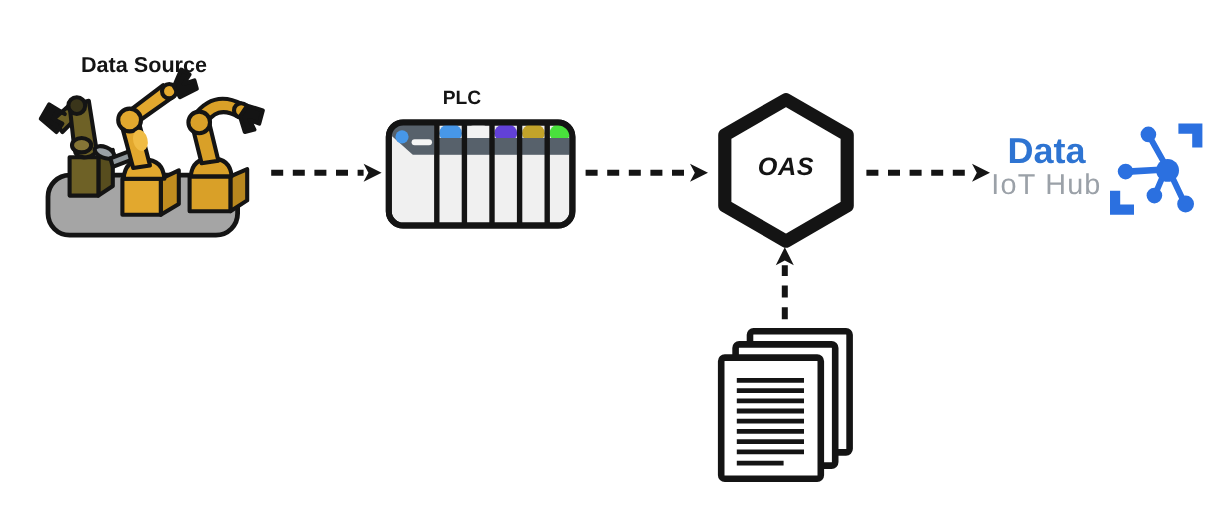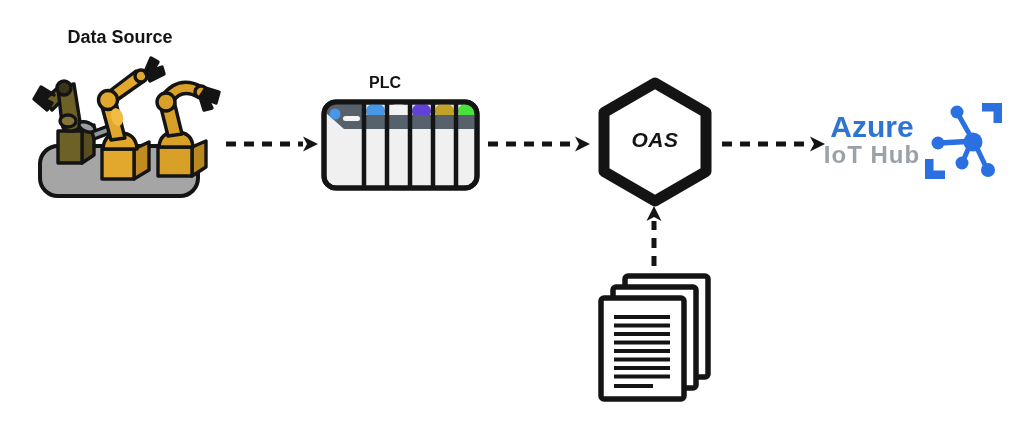--- a/index.html
+++ b/index.html
@@ -12,25 +12,25 @@
   }
   .canvas svg{position:absolute;left:0;top:0;}
   .label{
     position:absolute;
     color:#141414;
     font-family:"Liberation Sans",sans-serif;
     line-height:1;
     text-align:center;
     white-space:nowrap;
   }
-  .lbl-data-source{left:58px;top:28px;width:124px;font-size:18px;font-weight:700;text-align:center;}
+  .lbl-data-source{left:58px;top:45px;width:124px;font-size:18px;font-weight:700;text-align:center;}
   .lbl-plc{left:355px;top:75px;width:60px;font-size:16px;font-weight:700;}
   .lbl-oas{left:603px;top:129px;width:104px;font-size:21px;font-weight:700;letter-spacing:.5px;font-style:italic;}
   .lbl-azure{left:822px;top:112px;width:100px;font-size:30px;font-weight:700;color:#2e74d2;}
-  .lbl-iothub{left:822px;top:143px;width:100px;font-size:24px;font-weight:700;color:#9ba1a8;letter-spacing:1px;}
+  .lbl-iothub{left:822px;top:143px;width:100px;font-size:24px;font-weight:400;color:#9ba1a8;letter-spacing:1px;}
 </style>
 </head>
 <body>
 
 <div class="canvas">
 
   <svg width="1024" height="439" viewBox="0 0 1024 439">
 
     <g stroke="#141414" stroke-width="3.4" stroke-linejoin="round">
 
@@ -154,16 +154,16 @@
       <circle cx="988" cy="170" r="7"></circle>
     </g>
   </svg>
 
   <div class="label lbl-data-source">Data Source</div>
 
   <div class="label lbl-plc">PLC</div>
 
   <div class="label lbl-oas">OAS</div>
 
-  <div class="label lbl-azure">Azure</div>
+  <div class="label lbl-azure">Data</div>
 
   <div class="label lbl-iothub">IoT Hub</div>
 </div>
 
 </body></html>

